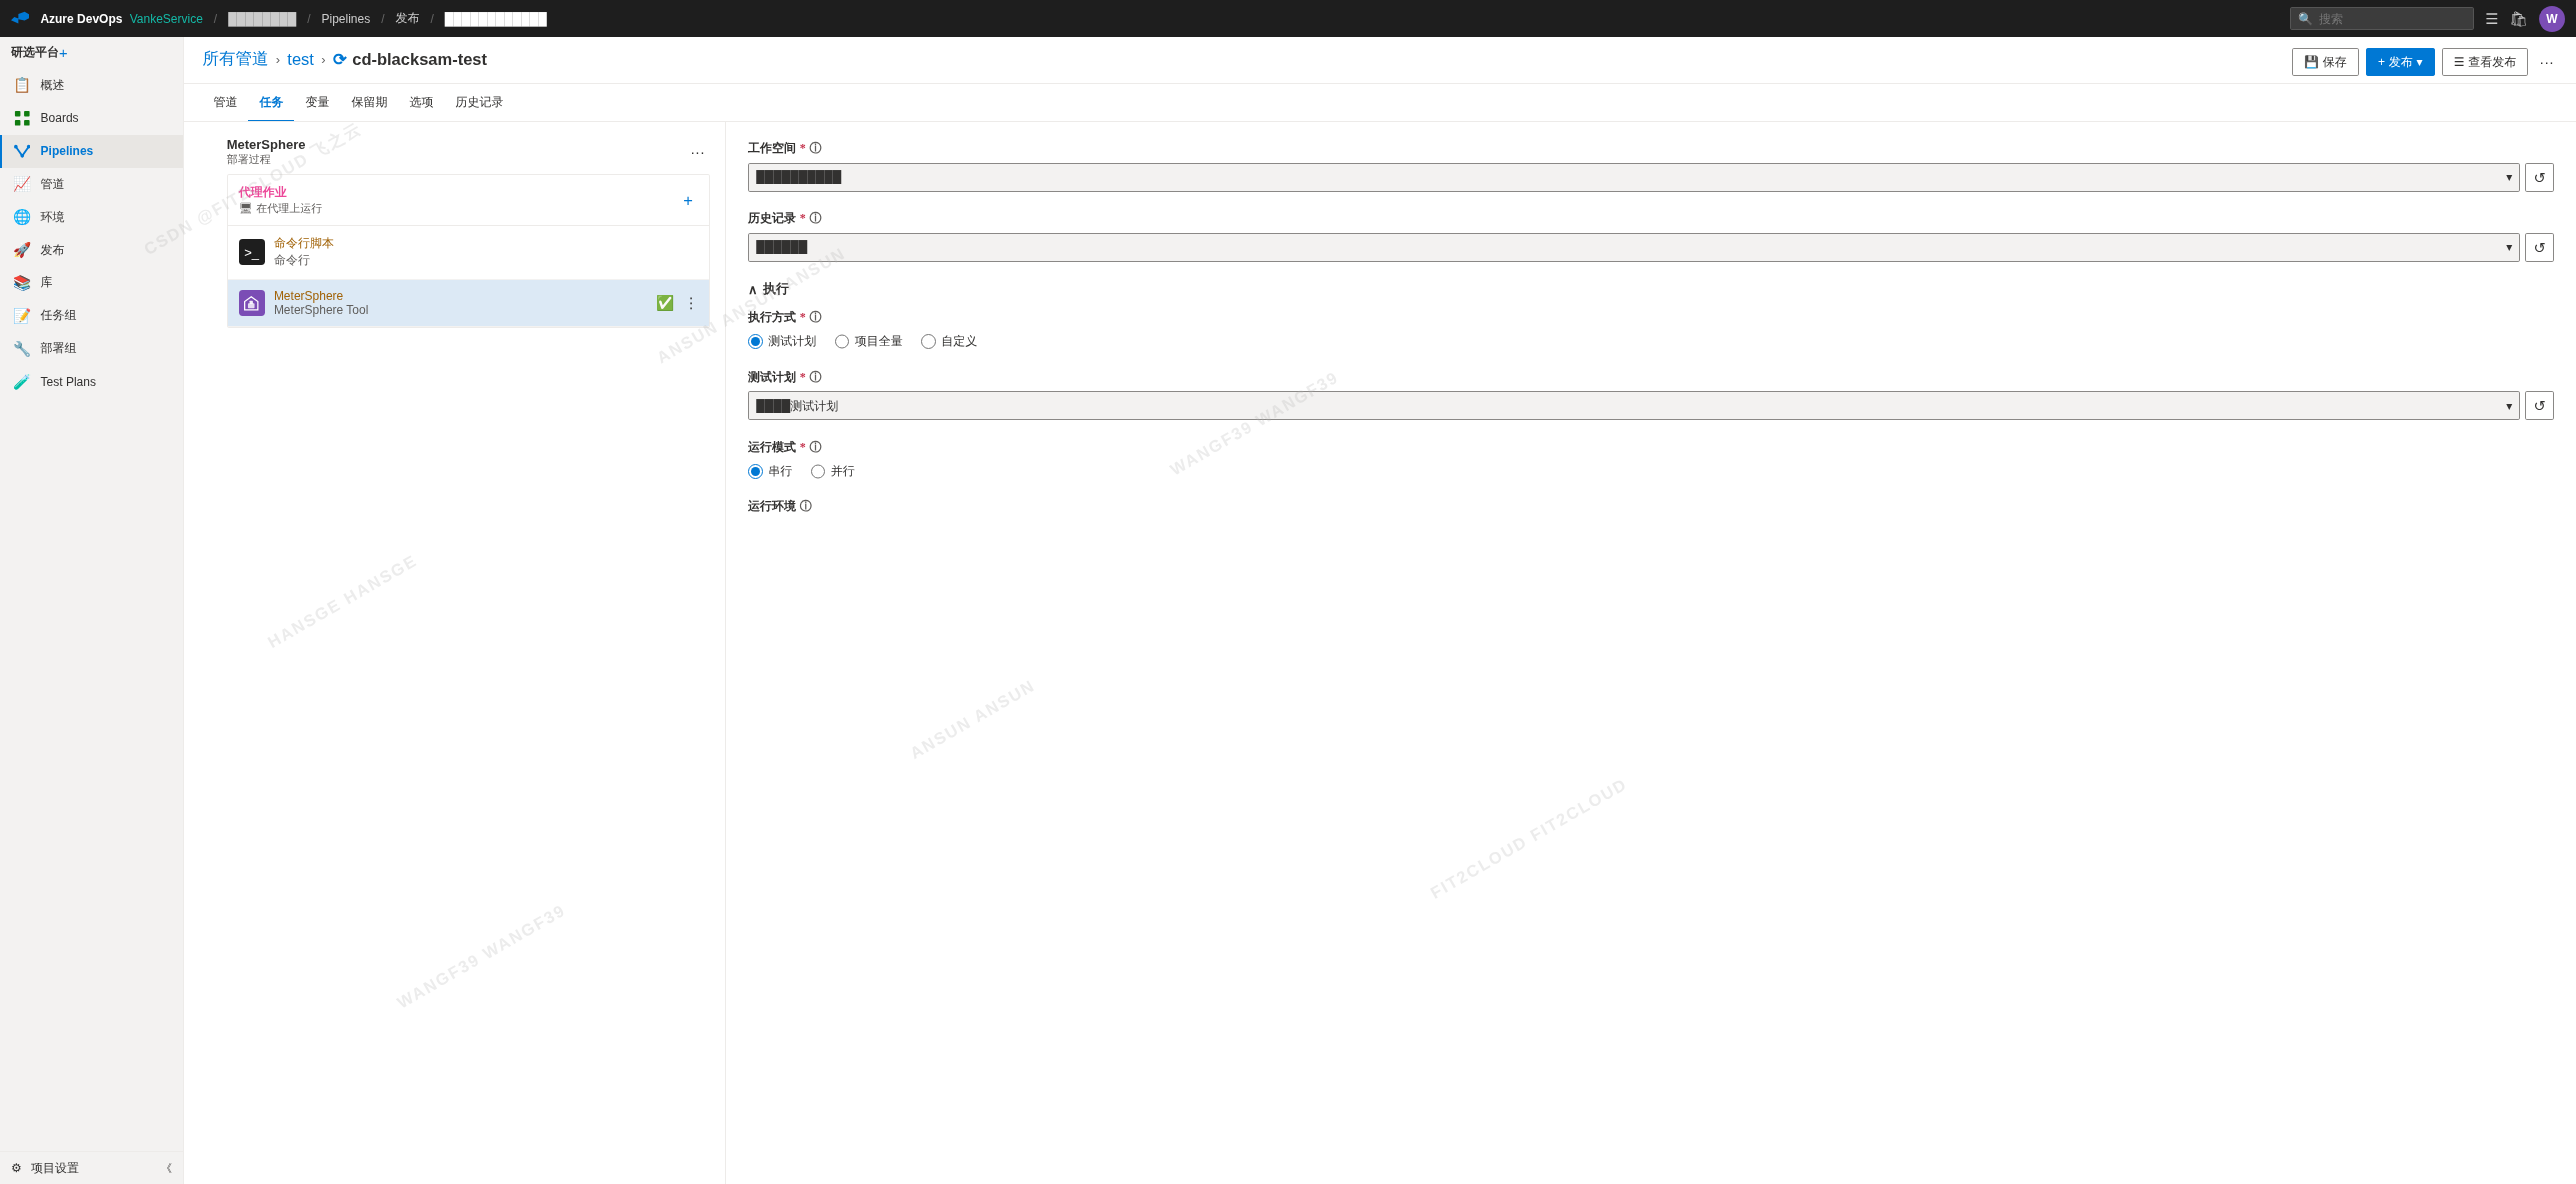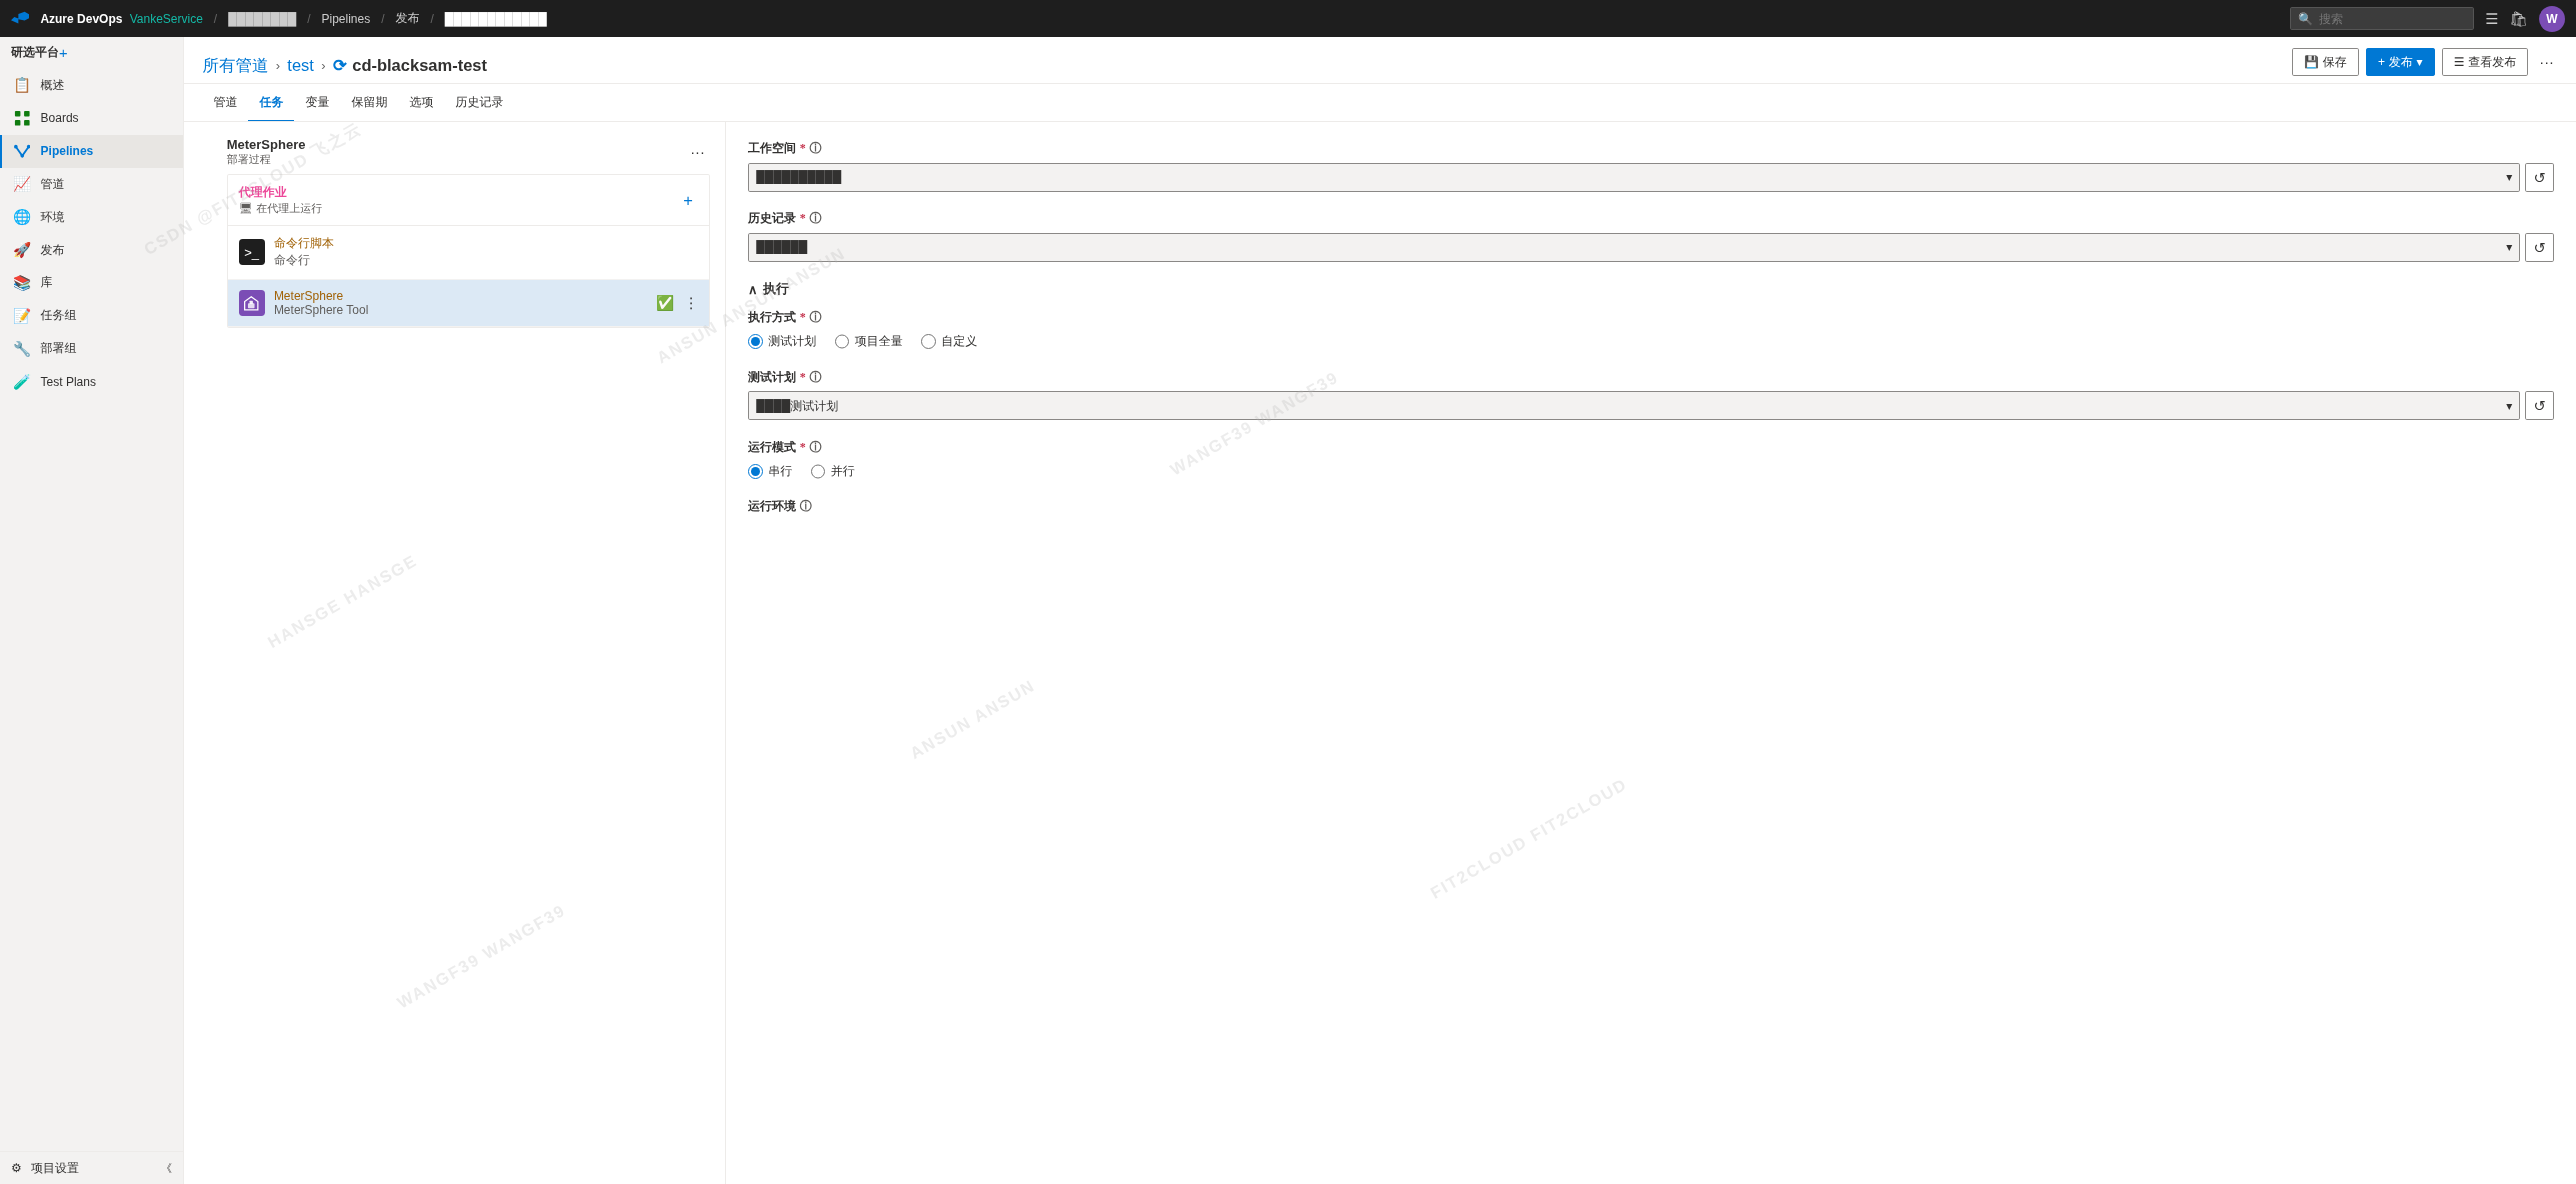--- a/index.html
+++ b/index.html
@@ -46,21 +46,21 @@
     .sidebar-item.active { background: #e8e6e3; border-left-color: #0078d4; color: #0078d4; font-weight: 600; }
     .sidebar-item-icon { width: 18.4px; height: 18.4px; display: flex; align-items: center; justify-content: center; font-size: 14.7px; flex-shrink: 0; }
     .sidebar-bottom { margin-top: auto; border-top: 0.9px solid #edebe9; }
     .sidebar-bottom-item { display: flex; align-items: center; padding: 7.3px 11px; gap: 9.2px; cursor: pointer; font-size: 12px; color: #323130; }
 
     
     .content-area { flex: 1; display: flex; flex-direction: column; overflow: hidden; }
 
     
     .page-header {
-      display: flex; align-items: center; justify-content: space-between;
+      display: flex; align-items: flex-start; justify-content: space-between;
       padding: 11px 18.4px 0 18.4px; border-bottom: 0.9px solid #edebe9; flex-shrink: 0;
     }
     .page-header-left { display: flex; align-items: center; gap: 7.3px; font-size: 16.5px; font-weight: 400; }
     .breadcrumb-link { color: #0078d4; cursor: pointer; font-size: 16.5px; }
     .breadcrumb-sep { color: #666; font-size: 13px; }
     .page-title { color: #323130; font-size: 16.5px; font-weight: 600; display: flex; align-items: center; gap: 5.5px; }
     .page-header-right { display: flex; align-items: center; gap: 7.3px; padding-bottom: 7.3px; }
     .btn { padding: 4.6px 11px; font-size: 12px; border-radius: 1.8px; cursor: pointer; border: 0.9px solid #8a8886; background: #fff; color: #323130; display: flex; align-items: center; gap: 3.7px; }
     .btn-primary { background: #0078d4; color: #fff; border-color: #0078d4; }
     .btn-icon { background: none; border: none; font-size: 14.7px; color: #323130; cursor: pointer; padding: 3.7px; }

